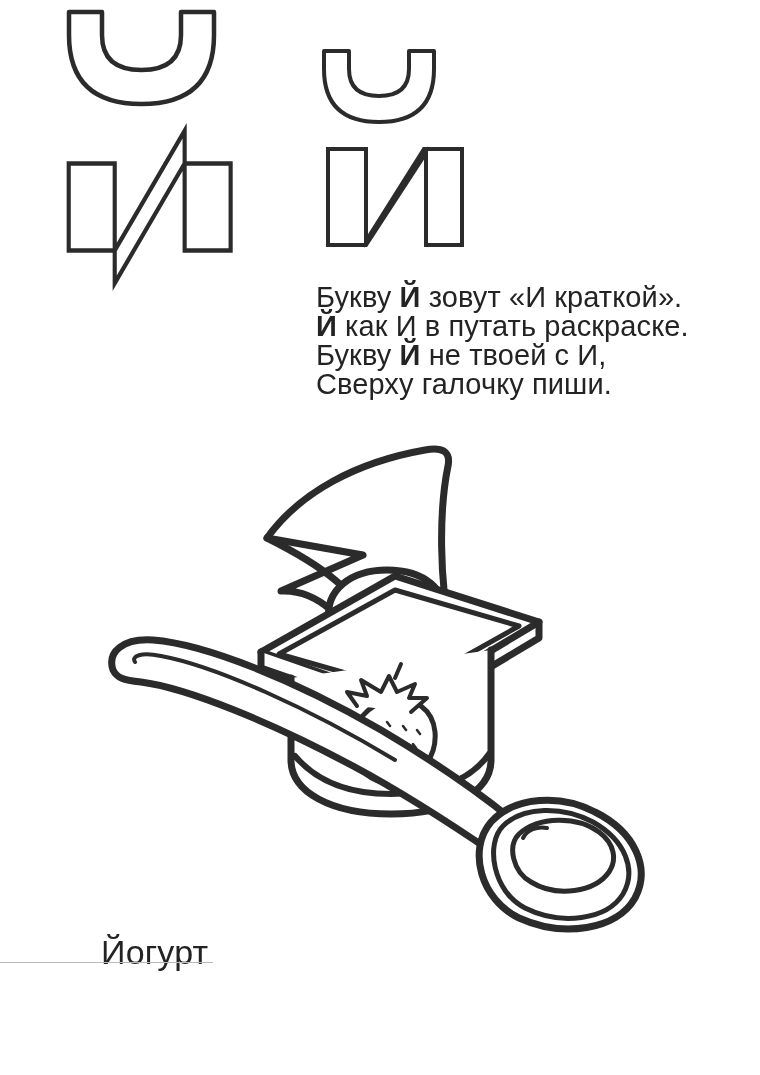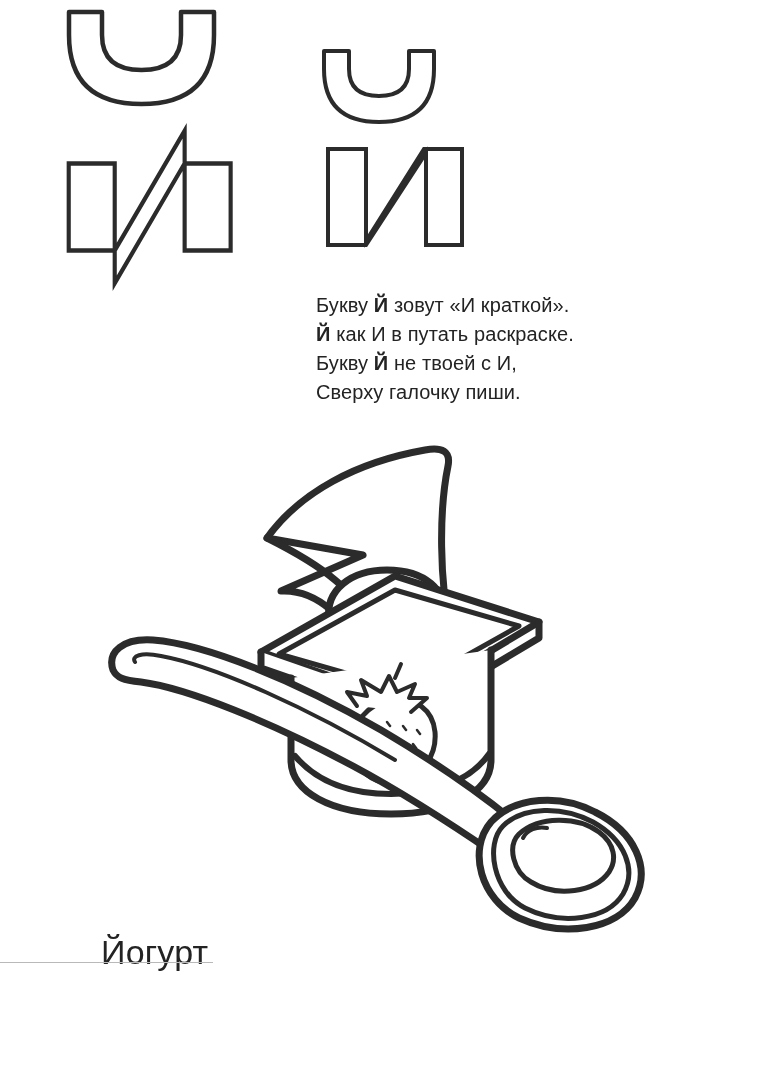--- a/index.html
+++ b/index.html
@@ -28,25 +28,24 @@
     overflow: visible;
   }
 
   
   #poem {
     position: absolute;
     left: 316px;
     top: 283px;
     width: 400px;
     color: #232323;
-    font-size: 20px;
+    font-size: 29px;
     line-height: 29px;
     letter-spacing: 0.1px;
     white-space: nowrap;
-    margin-top: 8px;
   }
   #poem .ln { display: block; }
   #poem b { font-weight: bold; }
 
   
   #illustration {
     position: absolute;
     left: 95px;
     top: 430px;
     width: 580px;

